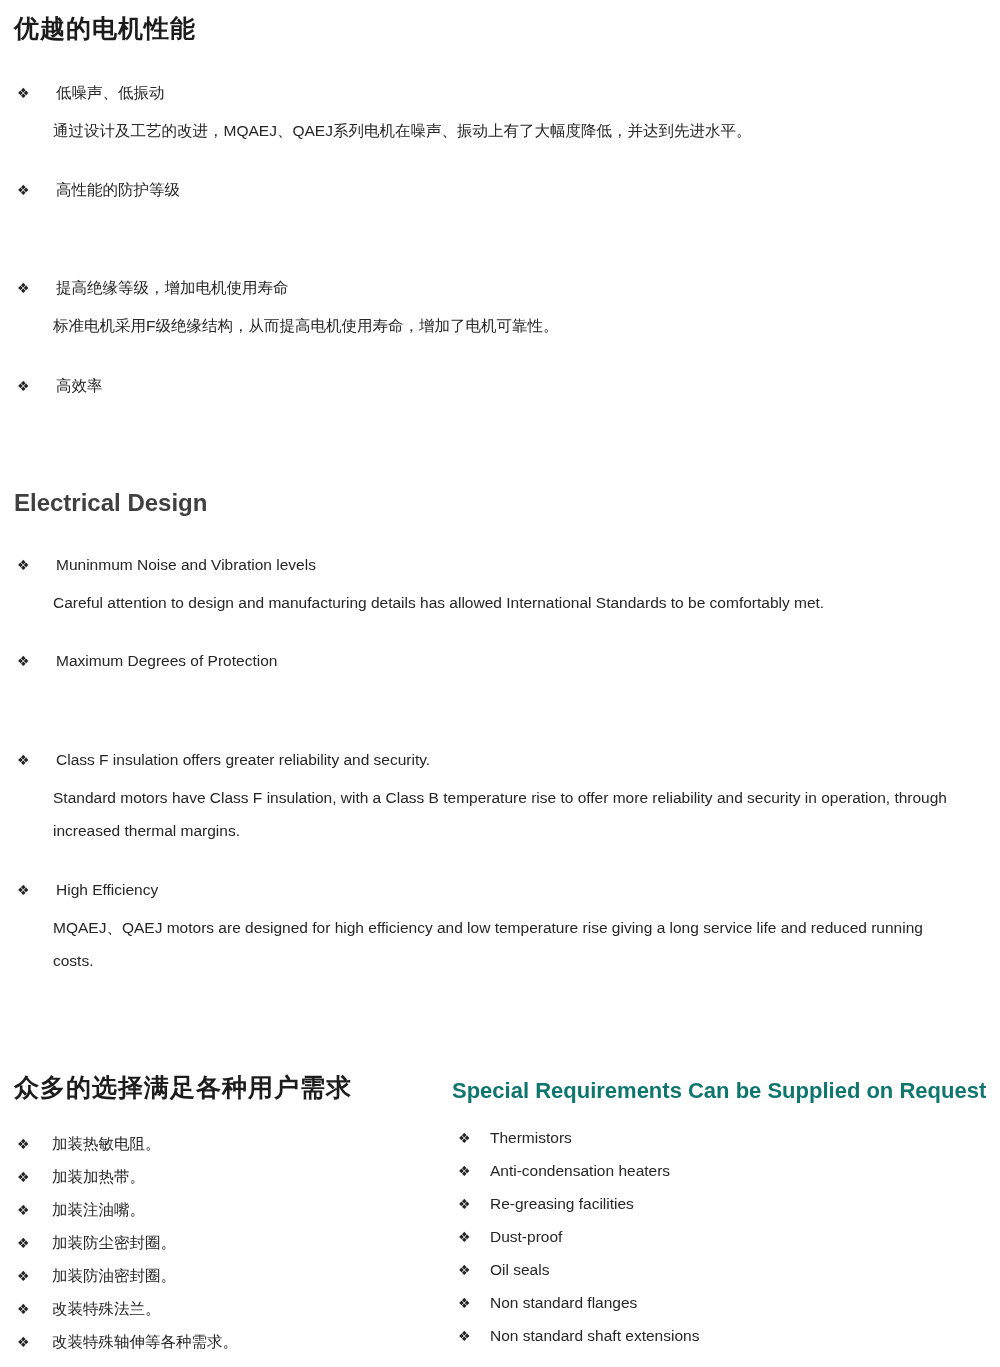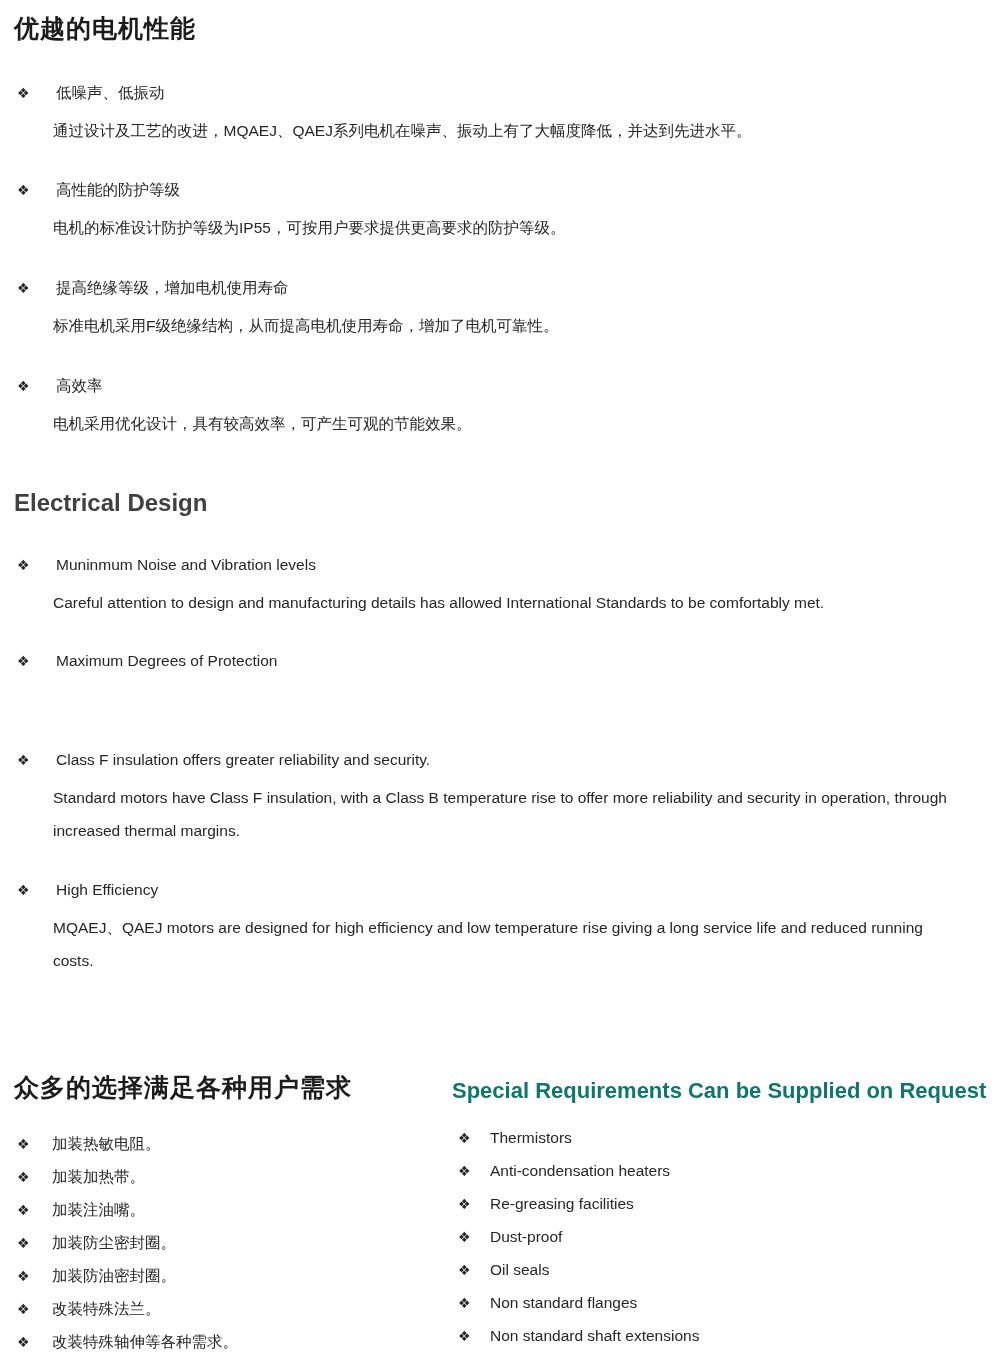--- a/index.html
+++ b/index.html
@@ -86,37 +86,35 @@
     <span class="head-text">低噪声、低振动</span>
   </div>
   <div class="item-body">通过设计及工艺的改进，MQAEJ、QAEJ系列电机在噪声、振动上有了大幅度降低，并达到先进水平。</div>
 </div>
 
 <div class="abs item" style="top:181px;">
   <div class="item-head">
     <span class="bullet">❖</span>
     <span class="head-text">高性能的防护等级</span>
   </div>
-  <div class="item-body">电机的标准设计防护等级为IP55，可按用户要求提供更高要求的防护等级。</div>
 </div>
 
 <div class="abs item" style="top:279px;">
   <div class="item-head">
     <span class="bullet">❖</span>
     <span class="head-text">提高绝缘等级，增加电机使用寿命</span>
   </div>
   <div class="item-body">标准电机采用F级绝缘结构，从而提高电机使用寿命，增加了电机可靠性。</div>
 </div>
 
 <div class="abs item" style="top:377px;">
   <div class="item-head">
     <span class="bullet">❖</span>
     <span class="head-text">高效率</span>
   </div>
-  <div class="item-body">电机采用优化设计，具有较高效率，可产生可观的节能效果。</div>
 </div>
 
 <h1 class="abs title-en" style="top:489px;">Electrical Design</h1>
 
 <div class="abs item" style="top:556px;">
   <div class="item-head">
     <span class="bullet">❖</span>
     <span class="head-text">Muninmum Noise and Vibration levels</span>
   </div>
   <div class="item-body">Careful attention to design and manufacturing details has allowed International Standards to be comfortably met.</div>

